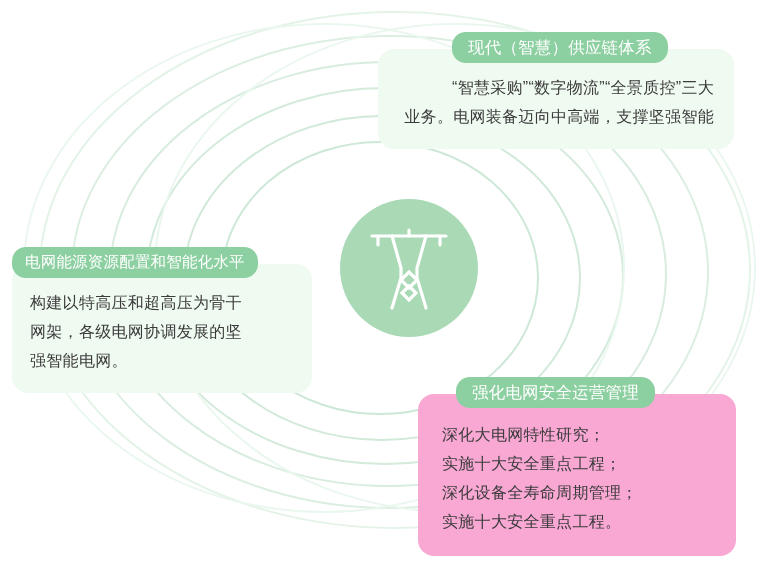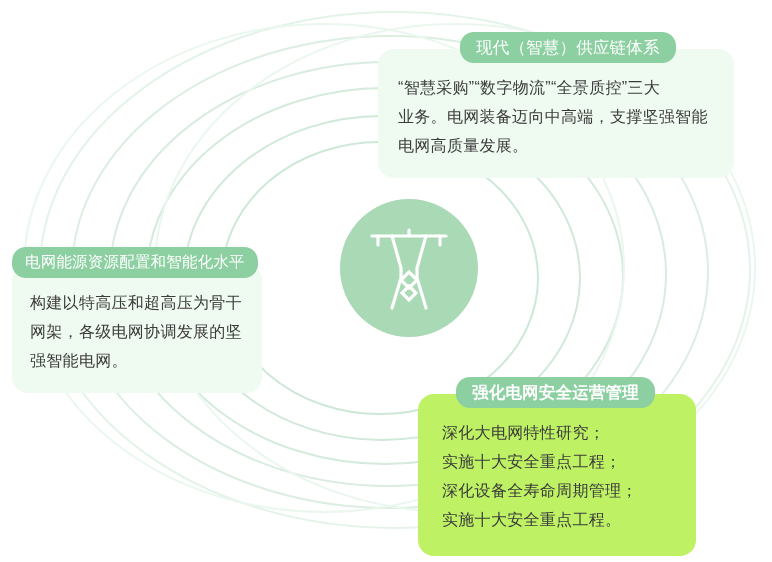--- a/index.html
+++ b/index.html
@@ -64,81 +64,80 @@
 
   
   #card-supply {
     left: 378px;
     top: 32px;
     width: 356px;
   }
   #card-supply .card-title {
     background: #8ccfa0;
     position: relative;
-    left: 82px;
+    left: 74px;
     top: 0px;
     z-index: 3;
   }
   #card-supply .card-body {
     position: relative;
     margin-top: -14px;
     width: 356px;
     background: #effaf1;
     border-radius: 16px;
     padding: 24px 20px 18px 20px;
     z-index: 1;
+    text-align: right;
   }
 
   
   #card-grid {
     left: 12px;
     top: 206px;
     width: 282px;
   }
   #card-grid .card-title {
     background: #8ccfa0;
     position: relative;
     left: 0px;
     z-index: 3;
     font-size: 15.5px;
     padding: 1px 13px 2px 13px;
     margin-top: 41px;
   }
   #card-grid .card-body {
     position: relative;
     margin-top: -14px;
-    width: 250px;
+    width: 300px;
     background: #effaf1;
     border-radius: 16px;
     padding: 24px 18px 18px 18px;
     z-index: 1;
   }
 
   
   #card-safety {
     left: 418px;
     top: 377px;
     width: 318px;
   }
   #card-safety .card-title {
     background: #8ccfa0;
     position: relative;
     left: 38px;
     z-index: 3;
-    font-weight: bold;
   }
   #card-safety .card-body {
     position: relative;
     margin-top: -14px;
-    width: 278px;
-    background: #bef264;
+    width: 318px;
+    background: #f9a8d4;
     border-radius: 16px;
     padding: 26px 20px 20px 24px;
     z-index: 1;
-    font-family: Liberation Mono, monospace;
   }
   .card-body p {
     margin: 0;
   }
 </style>
 </head>
 <body>
 
 <div id="canvas">
 
@@ -170,21 +169,20 @@
         <path d="M43 66 L50 73 L43 80 L36 73 Z"></path>
       </g>
     </svg>
   </div>
 
   <div class="card" id="card-supply">
     <div class="card-title">现代（智慧）供应链体系</div>
     <div class="card-body">
       <p>“智慧采购”“数字物流”“全景质控”三大</p>
       <p>业务。电网装备迈向中高端，支撑坚强智能</p>
-      <p>电网高质量发展。</p>
     </div>
   </div>
 
   <div class="card" id="card-grid">
     <div class="card-title">电网能源资源配置和智能化水平</div>
     <div class="card-body">
       <p>构建以特高压和超高压为骨干</p>
       <p>网架，各级电网协调发展的坚</p>
       <p>强智能电网。</p>
     </div>

